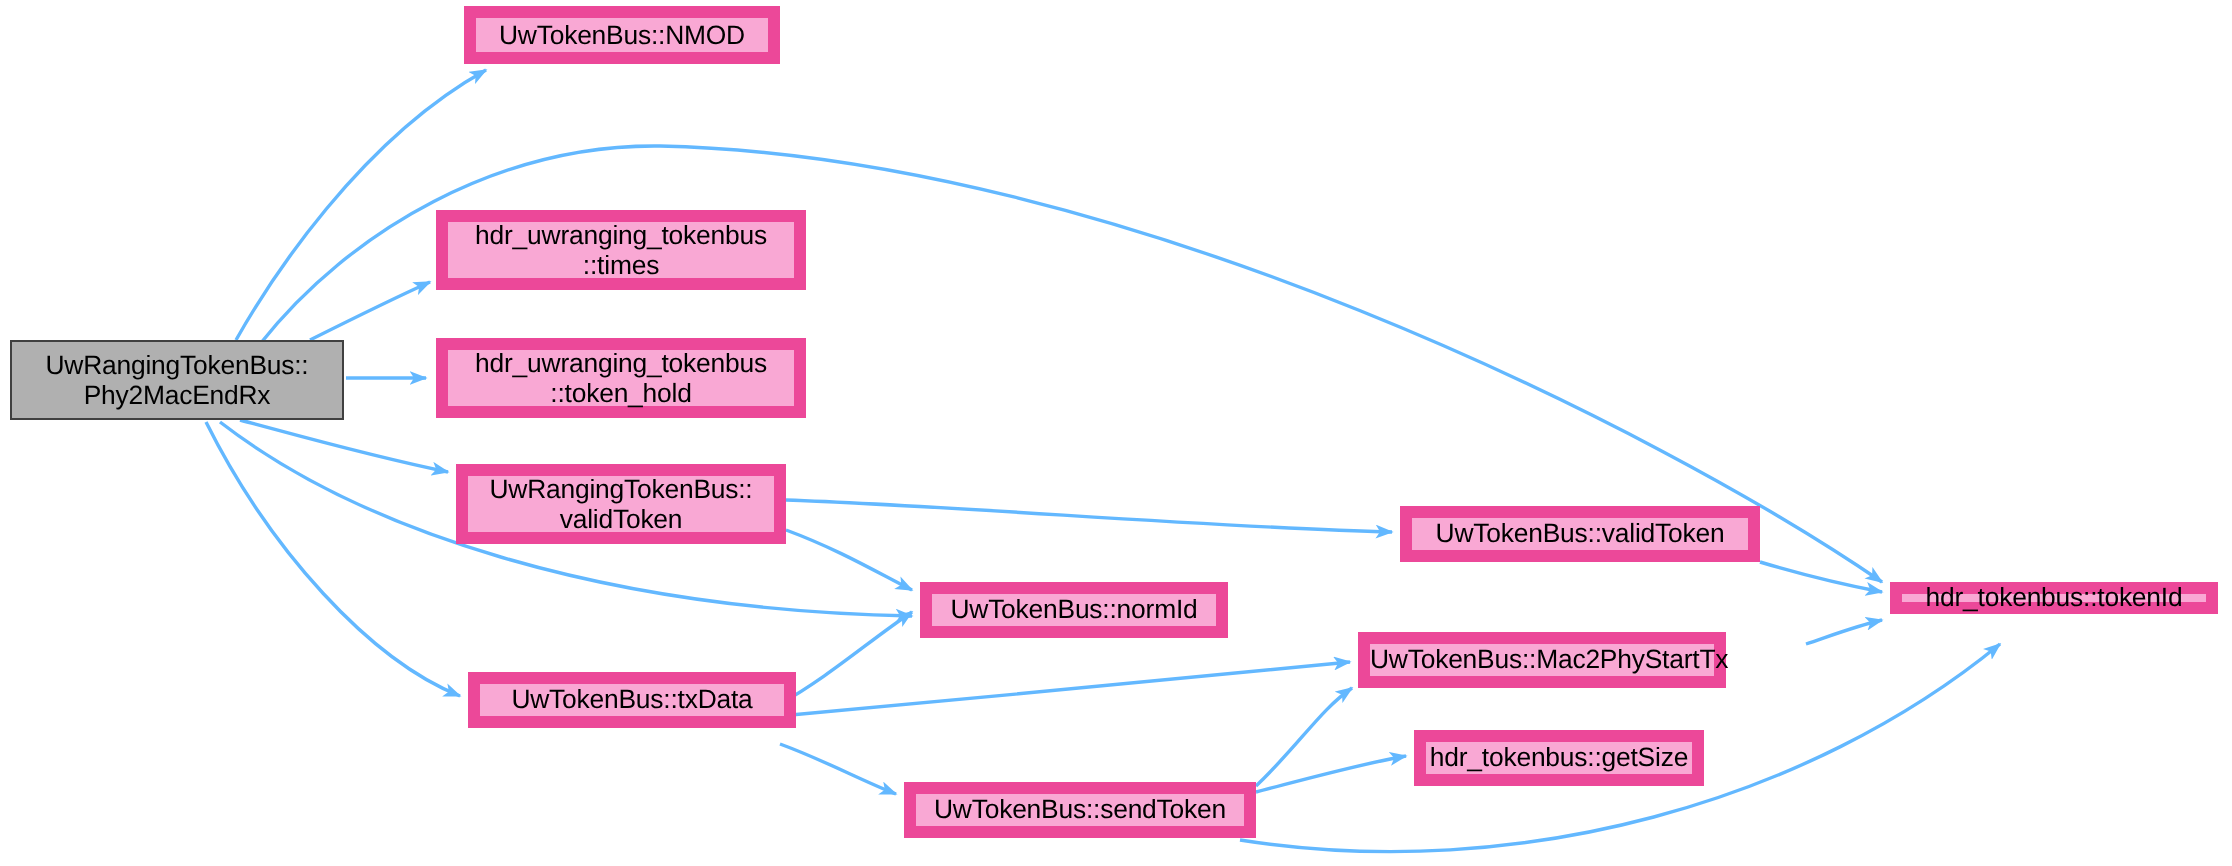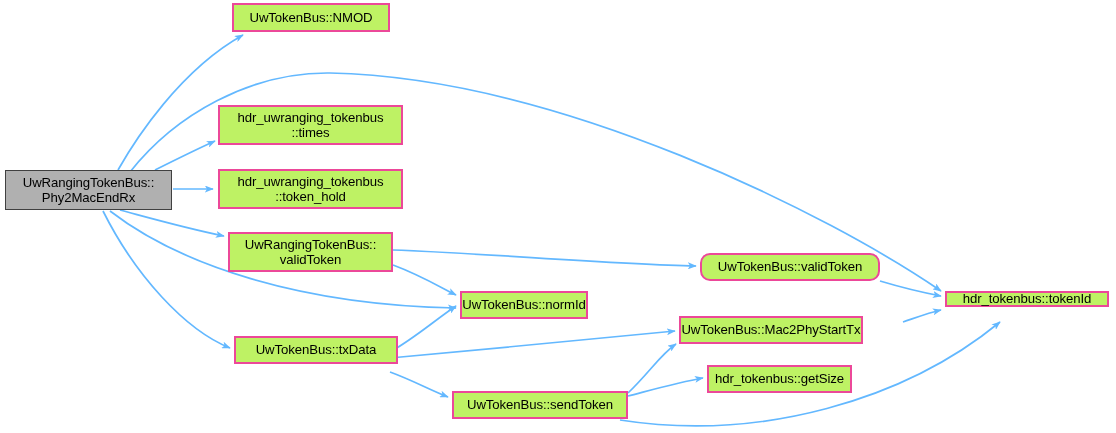--- a/index.html
+++ b/index.html
@@ -7,22 +7,22 @@
     position:relative;
     width:1116px;height:433px;
     background:#ffffff;
     overflow:hidden;
     font-family:"Liberation Sans","DejaVu Sans",sans-serif;
   }
   #edges{position:absolute;left:0;top:0;width:1116px;height:433px;}
   .node{
     position:absolute;
     box-sizing:border-box;
-    border:2px solid #ec4899;
-    background:#bef264;
+    border:6px solid #ec4899;
+    background:#f9a8d4;
     color:#000000;
     display:flex;
     align-items:center;
     justify-content:center;
     text-align:center;
     font-size:13.2px;
     line-height:15.5px;
     white-space:pre-line;
     letter-spacing:-0.1px;
     z-index:2;
@@ -66,21 +66,21 @@
   <div id="node-layer">
       <div class="node current" style="left: 5px; top: 170px; width: 167px; height: 40px;"><span class="lbl">UwRangingTokenBus::
 Phy2MacEndRx</span></div>
       <div class="node" style="left: 232px; top: 3px; width: 158px; height: 29px;"><span class="lbl">UwTokenBus::NMOD</span></div>
       <div class="node" style="left: 218px; top: 105px; width: 185px; height: 40px;"><span class="lbl">hdr_uwranging_tokenbus
 ::times</span></div>
       <div class="node" style="left: 218px; top: 169px; width: 185px; height: 40px;"><span class="lbl">hdr_uwranging_tokenbus
 ::token_hold</span></div>
       <div class="node" style="left: 228px; top: 232px; width: 165px; height: 40px;"><span class="lbl">UwRangingTokenBus::
 validToken</span></div>
-      <div class="node" style="left: 460px; top: 291px; width: 128px; height: 28px;"><span class="lbl">UwTokenBus::normId</span></div>
+      <div class="node" style="left: 460px; top: 291px; width: 154px; height: 28px;"><span class="lbl">UwTokenBus::normId</span></div>
       <div class="node" style="left: 234px; top: 336px; width: 164px; height: 28px;"><span class="lbl">UwTokenBus::txData</span></div>
       <div class="node" style="left: 452px; top: 391px; width: 176px; height: 28px;"><span class="lbl">UwTokenBus::sendToken</span></div>
-      <div class="node" style="left: 700px; top: 253px; width: 180px; height: 28px; border-radius: 10px;"><span class="lbl">UwTokenBus::validToken</span></div>
+      <div class="node" style="left: 700px; top: 253px; width: 180px; height: 28px;"><span class="lbl">UwTokenBus::validToken</span></div>
       <div class="node" style="left: 679px; top: 316px; width: 184px; height: 28px;"><span class="lbl">UwTokenBus::Mac2PhyStartTx</span></div>
       <div class="node" style="left: 707px; top: 365px; width: 145px; height: 28px; justify-content: flex-end;"><span class="lbl">hdr_tokenbus::getSize</span></div>
       <div class="node" style="left: 945px; top: 291px; width: 164px; height: 16px;"><span class="lbl">hdr_tokenbus::tokenId</span></div>
     </div>
 </div>
 
 </body></html>

